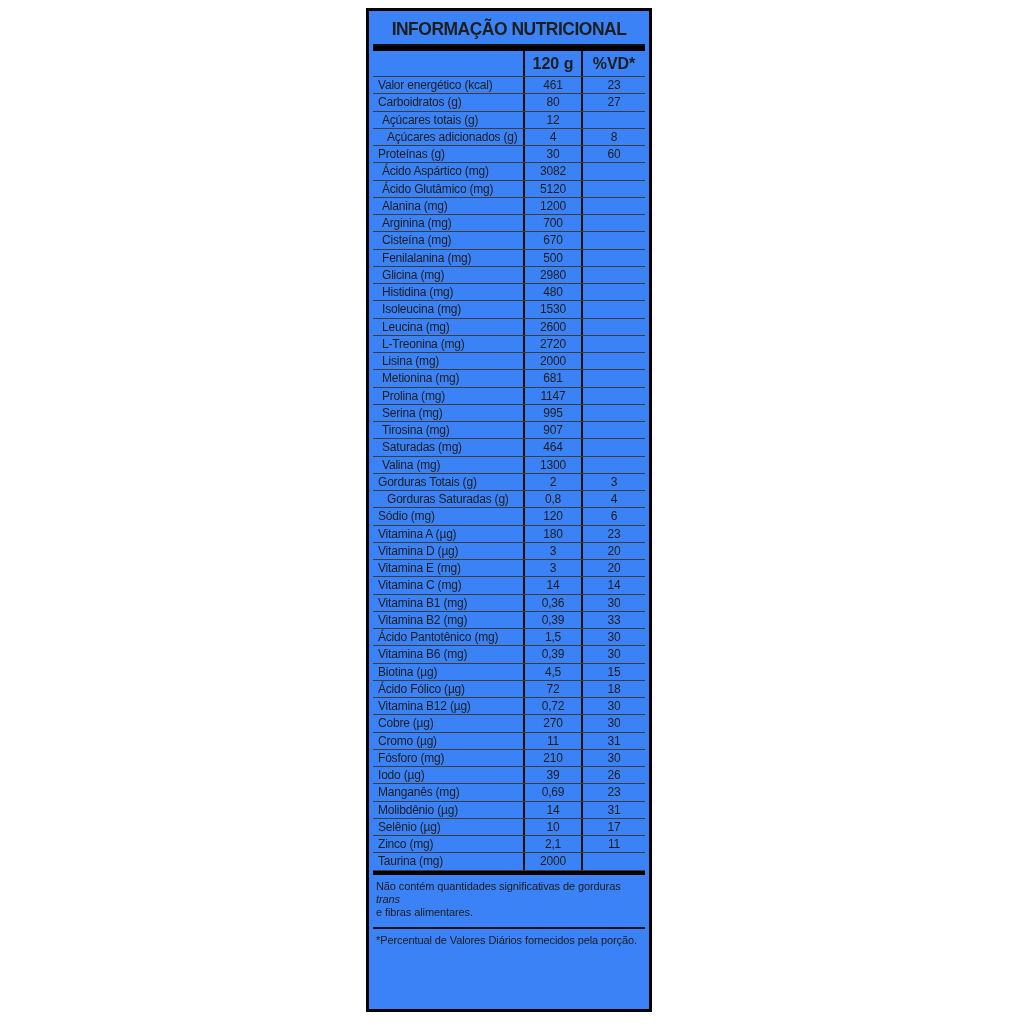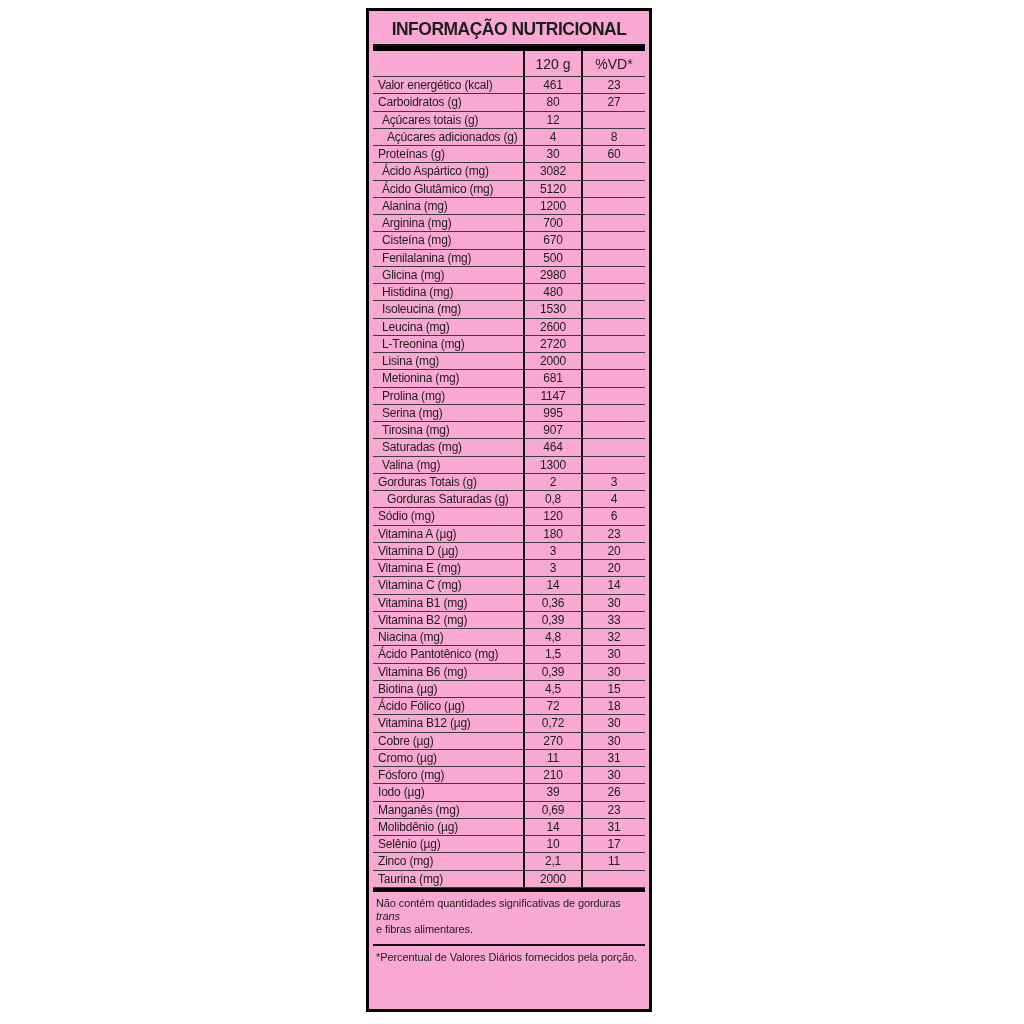--- a/index.html
+++ b/index.html
@@ -1,30 +1,30 @@
 <!DOCTYPE html>
 <html><head>
 <meta charset="utf-8">
 <style>
   * { margin:0; padding:0; box-sizing:border-box; }
   html,body { width:1024px; height:1024px; background:#ffffff;
     font-family:"Liberation Sans", sans-serif; color:#1d1d1b; }
   .label {
     position:absolute; left:366px; top:8px; width:286px; height:1004px;
-    border:3px solid #000; background:#f9a8d4; padding:6px 4px 0 4px; overflow:hidden;
+    border:3px solid #000; background:#3b82f6; padding:6px 4px 0 4px; overflow:hidden;
   }
   .title { text-align:center; font-weight:700; font-size:18px; line-height:24px;
     letter-spacing:-0.5px; white-space:nowrap; }
   .title-inner { display:inline-block; transform:scaleX(0.97); transform-origin:center; }
   .title-rule { height:2px; background:#111; margin-top:3px; }
   .portions { padding:6px 3px 5px 3px; font-size:14px; line-height:17px; letter-spacing:-0.2px; }
   .thick-bar { height:5px; background:#000; }
   .thick-bar-bottom { height:4px; background:#000; }
   .hdr-row, .t-row { display:flex; width:100%; }
-  .hdr-row { height:26px; border-bottom:1px solid #3c3c3c; font-weight:400; font-size:14px; }
+  .hdr-row { height:26px; border-bottom:1px solid #3c3c3c; font-weight:700; font-size:16px; }
   .hdr-row .c { display:flex; align-items:center; justify-content:center; }
   .t-row { height:17.25px; border-bottom:1px solid #3c3c3c; font-size:12px; letter-spacing:-0.2px; }
   .col-name { width:150px; display:flex; align-items:center; padding-left:5px; }
   .indent-0 { padding-left:5px; }
   .indent-1 { padding-left:9px; }
   .indent-2 { padding-left:14px; }
   .col-amount { width:60px; border-left:2px solid #111; border-right:2px solid #111;
     display:flex; align-items:center; justify-content:center; }
   .col-dv { flex:1; display:flex; align-items:center; justify-content:center; }
   .footnote { padding:5px 3px 8px 3px; font-size:11px; line-height:13px; letter-spacing:-0.1px; }
@@ -205,25 +205,20 @@
     <div class="col-name indent-0">Vitamina B1 (mg)</div>
     <div class="col-amount">0,36</div>
     <div class="col-dv">30</div>
   </div>
       <div class="t-row">
     <div class="col-name indent-0">Vitamina B2 (mg)</div>
     <div class="col-amount">0,39</div>
     <div class="col-dv">33</div>
   </div>
       <div class="t-row">
-    <div class="col-name indent-0">Niacina (mg)</div>
-    <div class="col-amount">4,8</div>
-    <div class="col-dv">32</div>
-  </div>
-      <div class="t-row">
     <div class="col-name indent-0">Ácido Pantotênico (mg)</div>
     <div class="col-amount">1,5</div>
     <div class="col-dv">30</div>
   </div>
       <div class="t-row">
     <div class="col-name indent-0">Vitamina B6 (mg)</div>
     <div class="col-amount">0,39</div>
     <div class="col-dv">30</div>
   </div>
       <div class="t-row">

